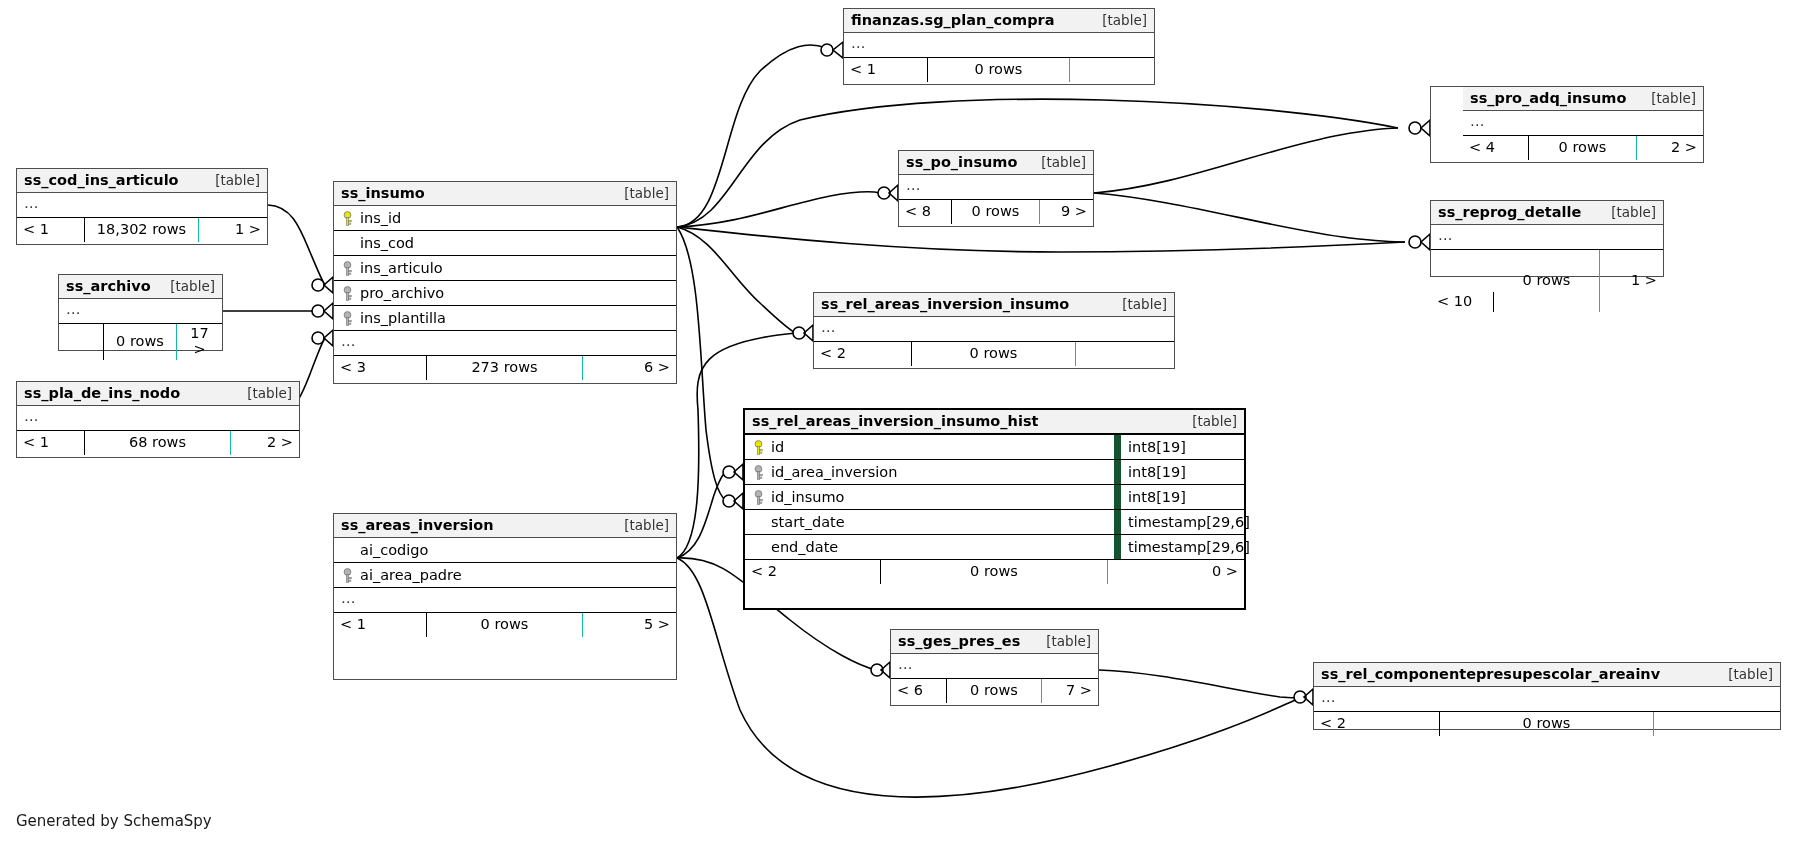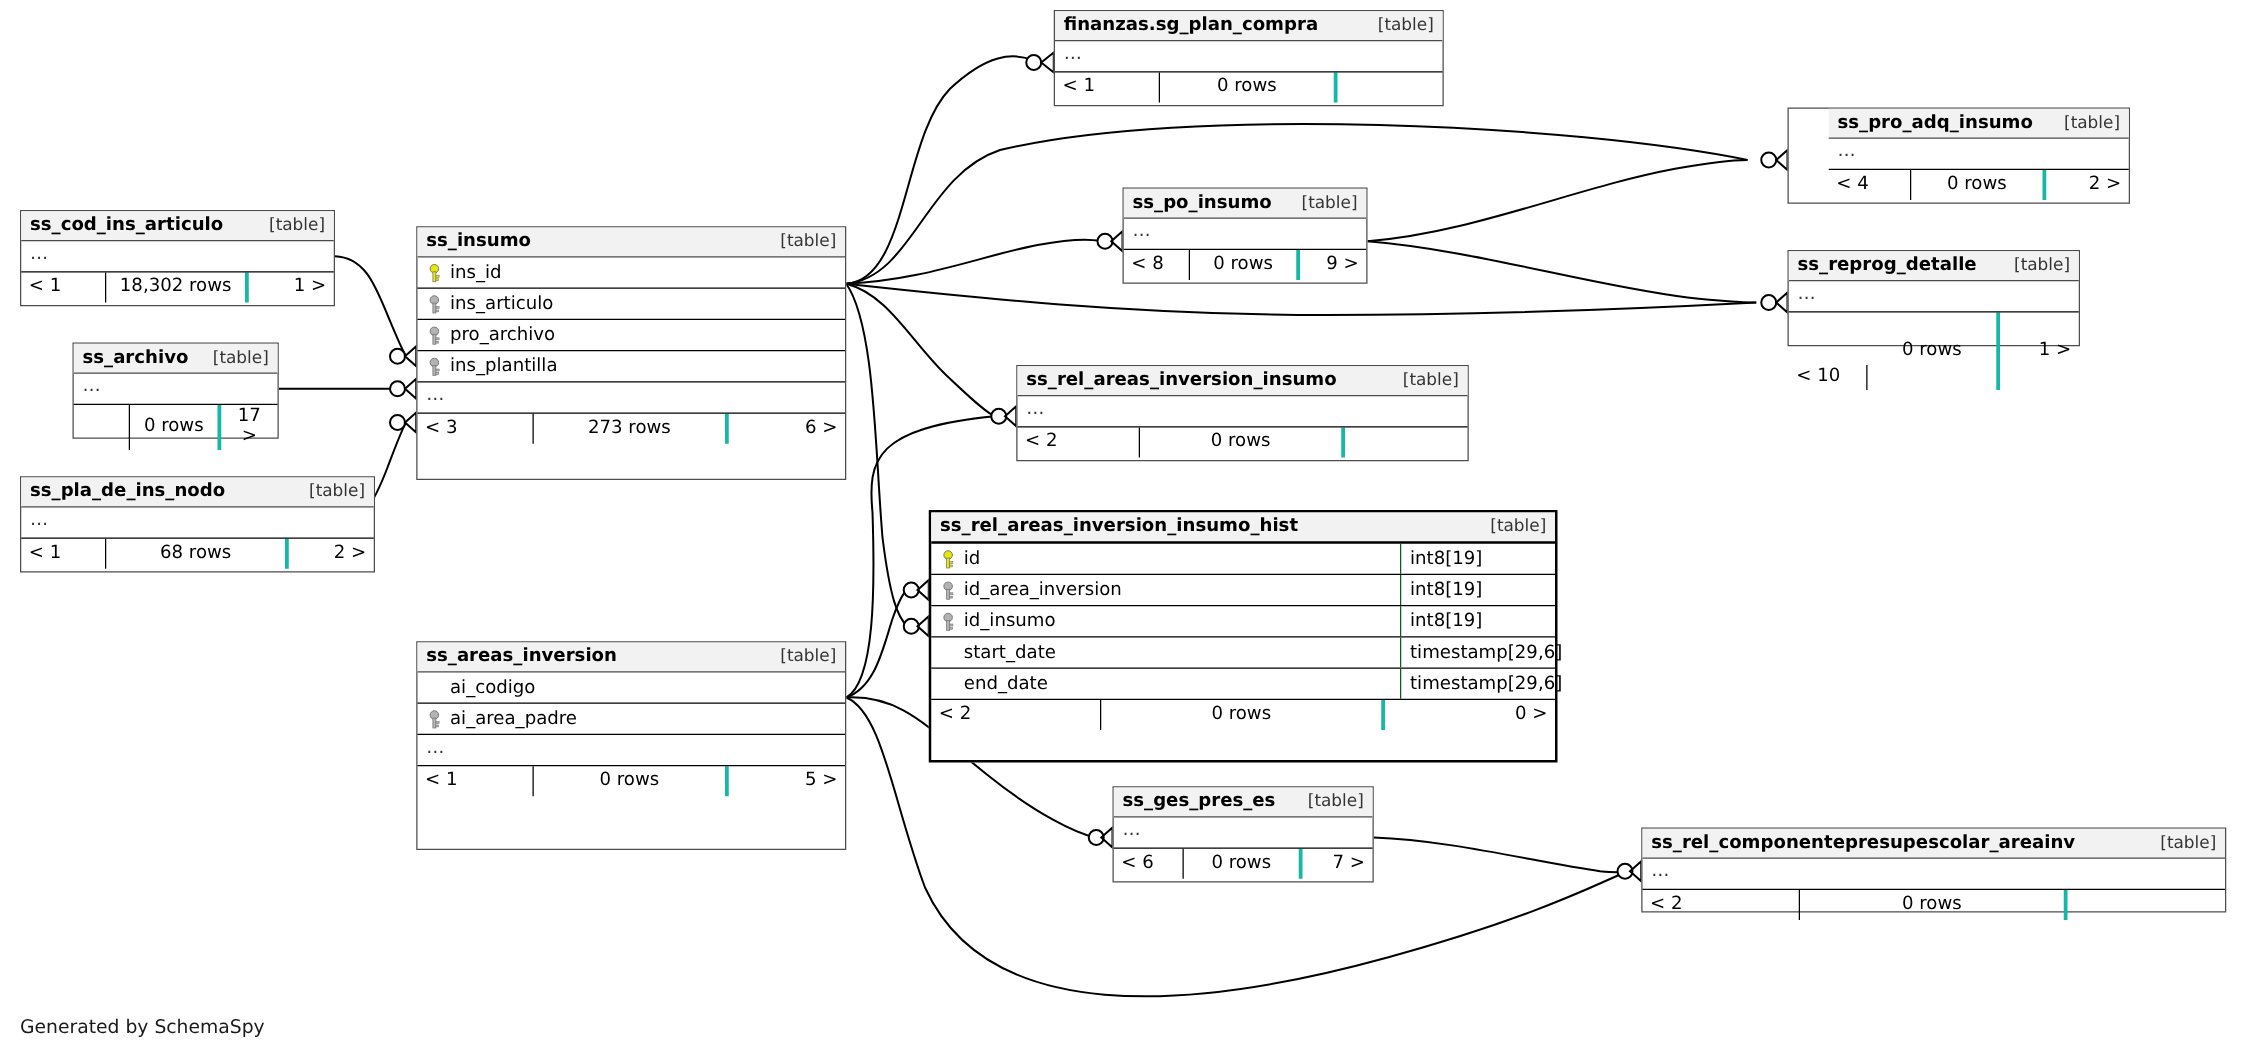--- a/index.html
+++ b/index.html
@@ -22,32 +22,32 @@
        padding:3px 7px 4px 7px;box-sizing:border-box;}
   .tbl.bold .hdr{border-bottom:2px solid #000;}
   .hdr .nm{font-weight:bold;font-size:14.5px;color:#000;white-space:nowrap;}
   .hdr .tg{font-size:13.5px;color:#333;margin-left:16px;white-space:nowrap;}
 
   .col{display:flex;align-items:center;border-bottom:1px solid #000;
        padding:2px 7px 3px 7px;box-sizing:border-box;font-size:14.5px;
        color:#000;min-height:25px;position:relative;}
   .col .cname{white-space:nowrap;}
   .col .ctype{position:absolute;right:0;top:0;bottom:0;display:flex;
-       align-items:center;padding-left:7px;border-left:1px solid #14532d;
+       align-items:center;padding-left:7px;border-left:7px solid #14532d;
        font-size:14.5px;white-space:nowrap;}
   .col.ellipsis{color:#333;letter-spacing:1px;padding-top:0;padding-bottom:4px;}
 
   .keyico{width:13px;height:16px;margin-right:6px;flex:0 0 13px;
           display:inline-block;position:relative;top:1px;}
 
   .foot{display:flex;font-size:14.5px;color:#000;min-height:24px;}
   .foot > div{box-sizing:border-box;padding:1px 6px 3px 6px;
               display:flex;align-items:center;}
   .foot .f1{justify-content:flex-start;border-right:1px solid #000;}
-  .foot .f2{justify-content:center;border-right:3px solid #14b8a6;flex:1;}
+  .foot .f2{justify-content:center;border-right:1px solid #14b8a6;flex:1;}
   .foot .f3{justify-content:flex-end;}
 
   .credit{position:absolute;font-size:15px;color:#1a1a1a;white-space:nowrap;}
 </style>
 </head>
 <body>
 
 <div id="canvas">
 
   <svg class="edges" viewBox="0 0 1797 844" xmlns="http://www.w3.org/2000/svg">
@@ -181,20 +181,24 @@
         <div class="col">
           <span class="keyico"><svg width="13" height="16" viewBox="0 0 13 16" xmlns="http://www.w3.org/2000/svg">
               <circle cx="6.5" cy="4" r="3.4" fill="#e8e800" stroke="#777" stroke-width="0.8"></circle>
               <rect x="5.3" y="6.4" width="2.4" height="8" fill="#e8e800" stroke="#777" stroke-width="0.6"></rect>
               <rect x="7.7" y="9.2" width="2.6" height="1.6" fill="#e8e800" stroke="#777" stroke-width="0.5"></rect>
               <rect x="7.7" y="12" width="2.2" height="1.5" fill="#e8e800" stroke="#777" stroke-width="0.5"></rect>
             </svg></span>
           <span class="cname">ins_id</span>
         </div>
         <div class="col">
+          <span class="keyico"></span>
+          <span class="cname">ins_cod</span>
+        </div>
+        <div class="col">
           <span class="keyico"><svg width="13" height="16" viewBox="0 0 13 16" xmlns="http://www.w3.org/2000/svg">
               <circle cx="6.5" cy="4" r="3.4" fill="#b3b3b3" stroke="#777" stroke-width="0.8"></circle>
               <rect x="5.3" y="6.4" width="2.4" height="8" fill="#b3b3b3" stroke="#777" stroke-width="0.6"></rect>
               <rect x="7.7" y="9.2" width="2.6" height="1.6" fill="#b3b3b3" stroke="#777" stroke-width="0.5"></rect>
               <rect x="7.7" y="12" width="2.2" height="1.5" fill="#b3b3b3" stroke="#777" stroke-width="0.5"></rect>
             </svg></span>
           <span class="cname">ins_articulo</span>
         </div>
         <div class="col">
           <span class="keyico"><svg width="13" height="16" viewBox="0 0 13 16" xmlns="http://www.w3.org/2000/svg">

